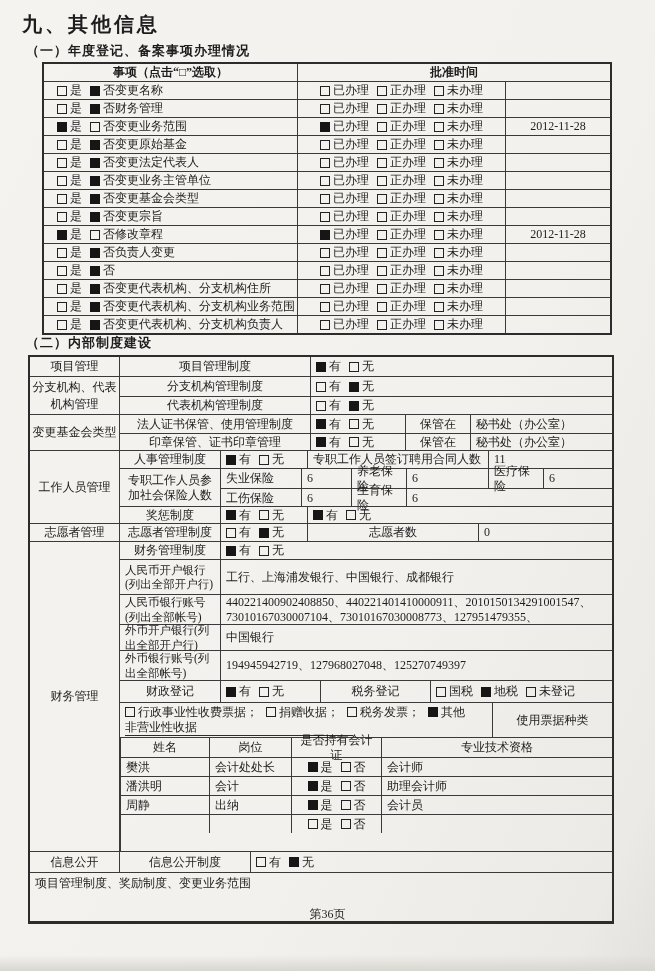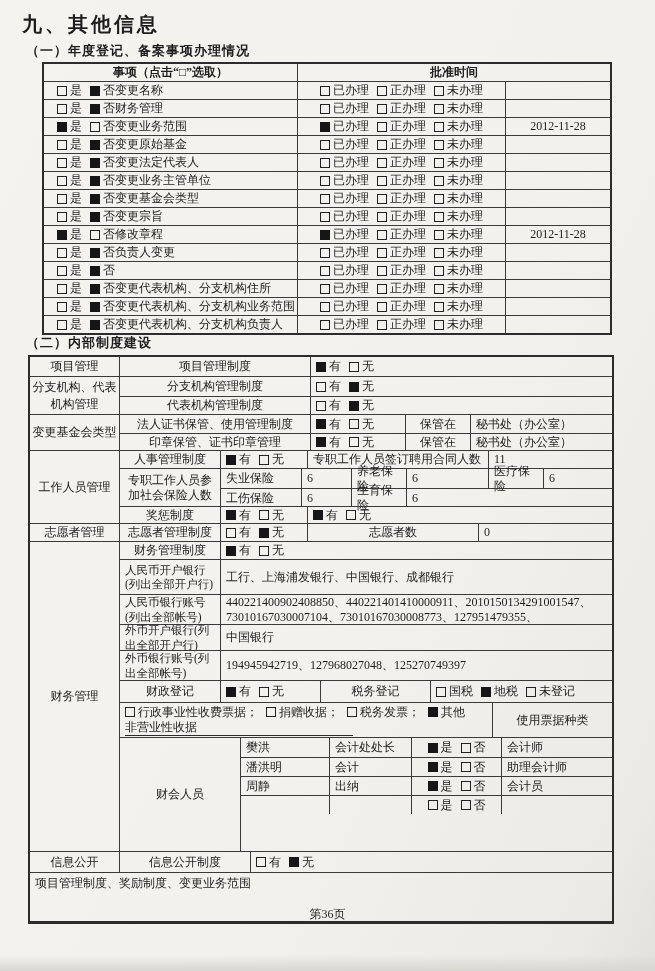--- a/index.html
+++ b/index.html
@@ -532,22 +532,27 @@
               <span class="cb"></span>
               <span class="gap">税务发票；</span>
               <span class="cb checked"></span>
               <span>其他</span>
             </span>
             <span class="underlined">非营业性收据</span>
           </div>
           <div class="cell lbl" style="width:120px">使用票据种类</div>
         </div>
         <div class="r" style="height:114px">
-          <div class="cell lbl" style="width:120px">财会人员</div>
           <div class="subcol">
+            <div class="r" style="height:19px">
+              <div class="cell lbl" style="width:88px">姓名</div>
+              <div class="cell lbl" style="width:82px">岗位</div>
+              <div class="cell lbl" style="width:90px">是否持有会计证</div>
+              <div class="cell lbl grow">专业技术资格</div>
+            </div>
             <div class="r" style="height:19px">
               <div class="cell" style="width:88px">樊洪</div>
               <div class="cell" style="width:82px">会计处处长</div>
               <div class="cell lbl" style="width:90px">
                 <span class="cb checked"></span>
                 <span class="gap">是</span>
                 <span class="cb"></span>
                 <span>否</span>
               </div>
               <div class="cell grow">会计师</div>

